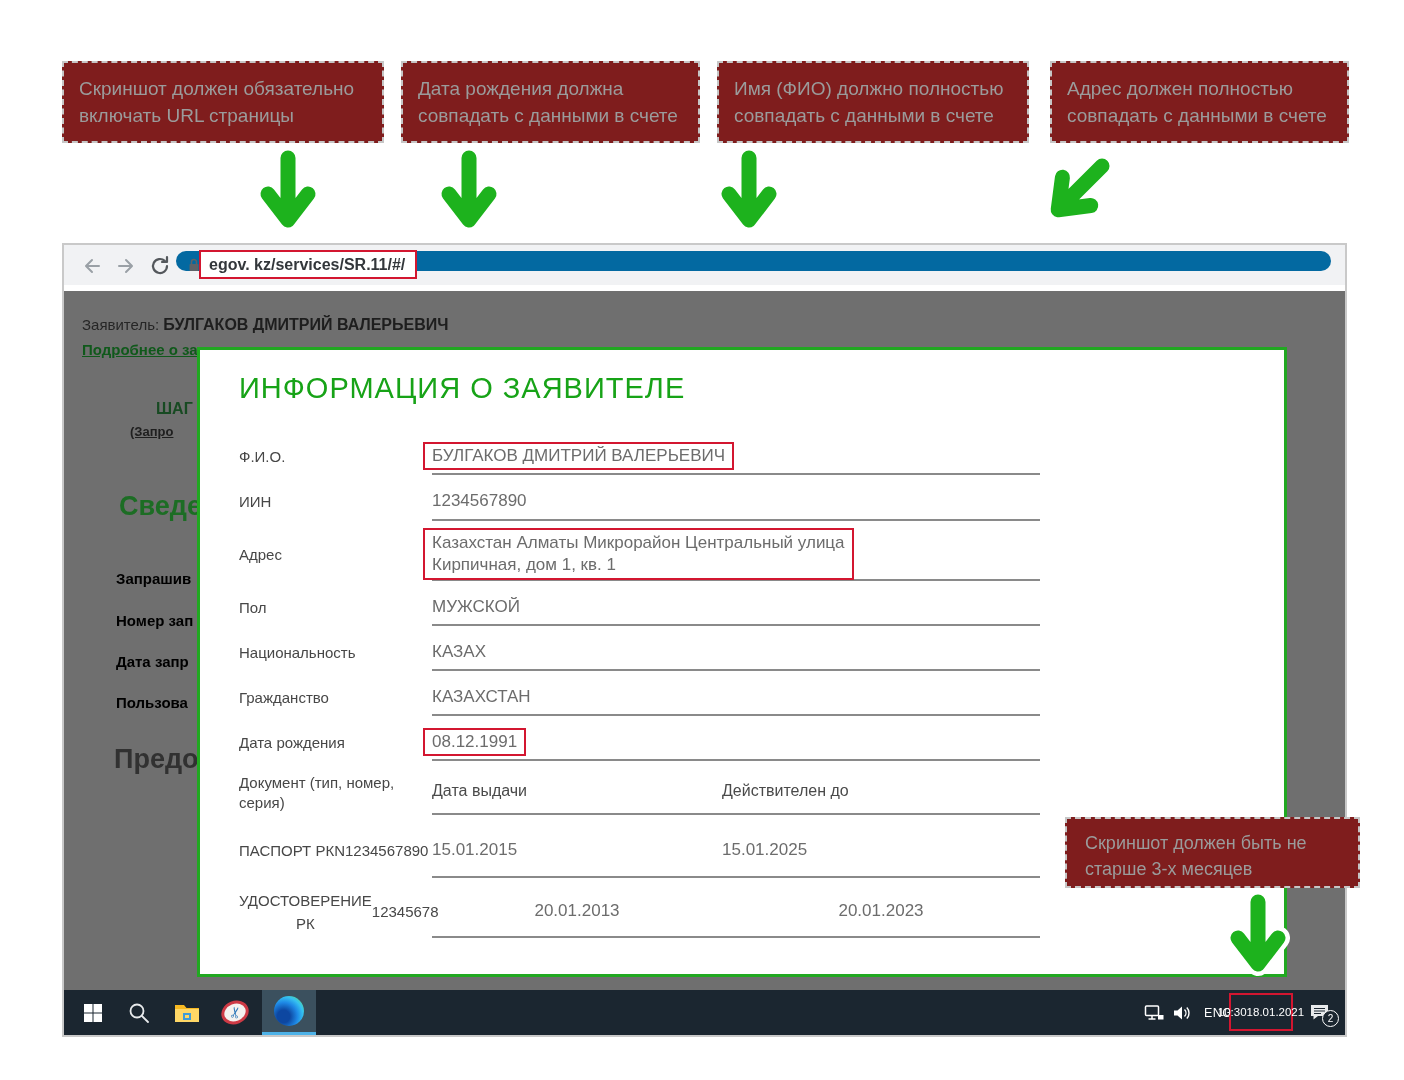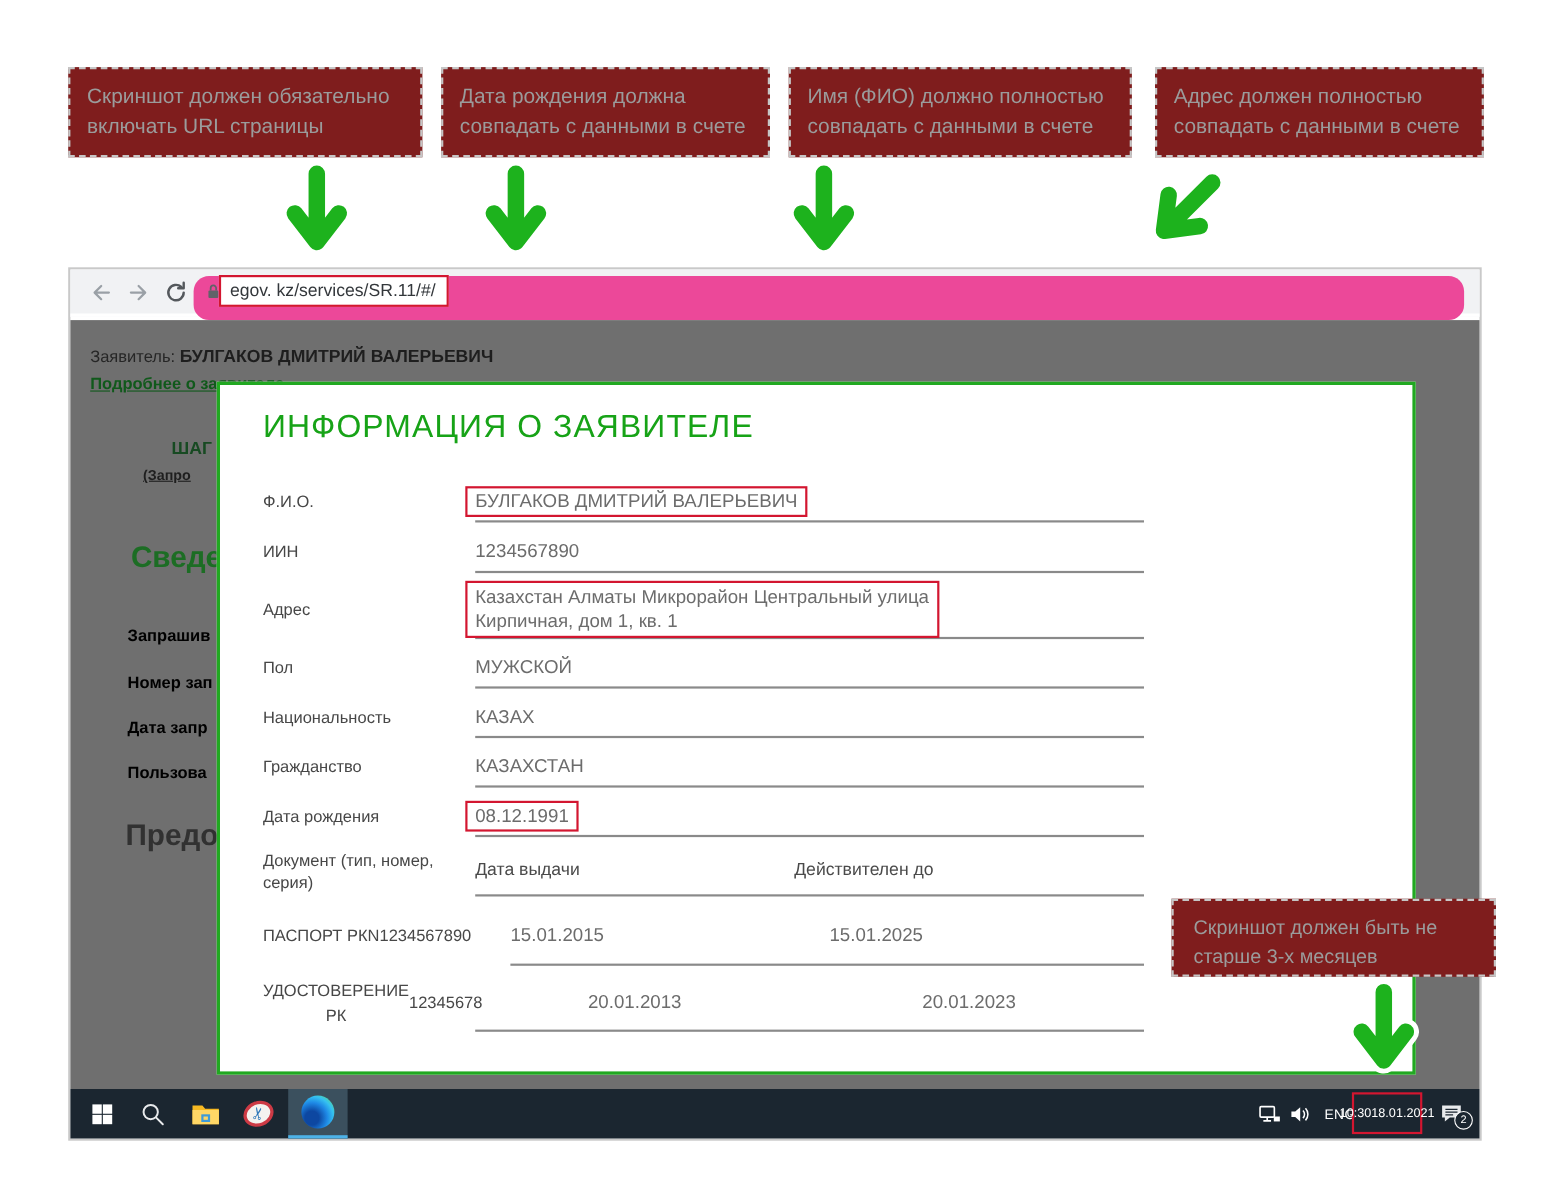--- a/index.html
+++ b/index.html
@@ -45,22 +45,22 @@
     position:absolute; left:62px; top:243px; width:1285px; height:794px;
     border:2px solid #c9c9c9; background:#fff;
   }
   .toolbar {
     position:absolute; left:0; top:0; right:0; height:43px;
     background:#f1f2f4; border-bottom:3px solid #ffffff;
   }
   .navic { position:absolute; top:9px; width:24px; height:24px; }
   .nav-back { left:16px; } .nav-fwd { left:50px; } .nav-reload { left:84px; }
   .omnibox {
-    position:absolute; left:112px; right:14px; top:6px; height:40px;
-    background:#ec4899; border-radius:14px;
+    position:absolute; left:112px; right:14px; top:6px; height:20px;
+    background:#0369a1; border-radius:14px;font-weight:bold;
   }
   .lockic { position:absolute; left:10px; top:6px; width:16px; height:16px; }
   .urlbox {
     position:absolute; left:23px; top:-1px; height:29px; min-width:196px;
     border:2px solid #d31630; background:#fff;
     font-size:16px; color:#33373b; line-height:25px; padding:0 10px 0 8px;
     white-space:nowrap;
   }
 
   
@@ -105,21 +105,21 @@
     font-size:17px; color:#6c6c6c;
   }
   .r1 { top:88px;  height:37px; }
   .r2 { top:133px; height:38px; }
   .r3 { top:179px; height:52px; }
   .r4 { top:239px; height:37px; }
   .r5 { top:284px; height:37px; }
   .r6 { top:329px; height:37px; }
   .r7 { top:374px; height:37px; }
   .r8 { top:419px; height:46px; }
-  .r9 { top:473px; height:55px;gap:32px; }
+  .r9 { top:473px; height:55px; }
   .r10{ top:536px; height:52px;text-align:center; }
   .r8 .mlabel, .r9 .mlabel, .r10 .mlabel { align-items:flex-start; padding-top:4px; color:#474747; }
   .r9 .mlabel, .r10 .mlabel { align-items:center; padding-top:0; }
   .hl {
     display:inline-block; border:2px solid #d31630;
     padding:2px 7px; margin-left:-9px;
   }
   .hl .vline { display:block; line-height:1.3; }
   .dcol { width:290px; } .dcol2 { flex:1; }
   .dhead { font-size:16px; color:#4a4a4a; }

